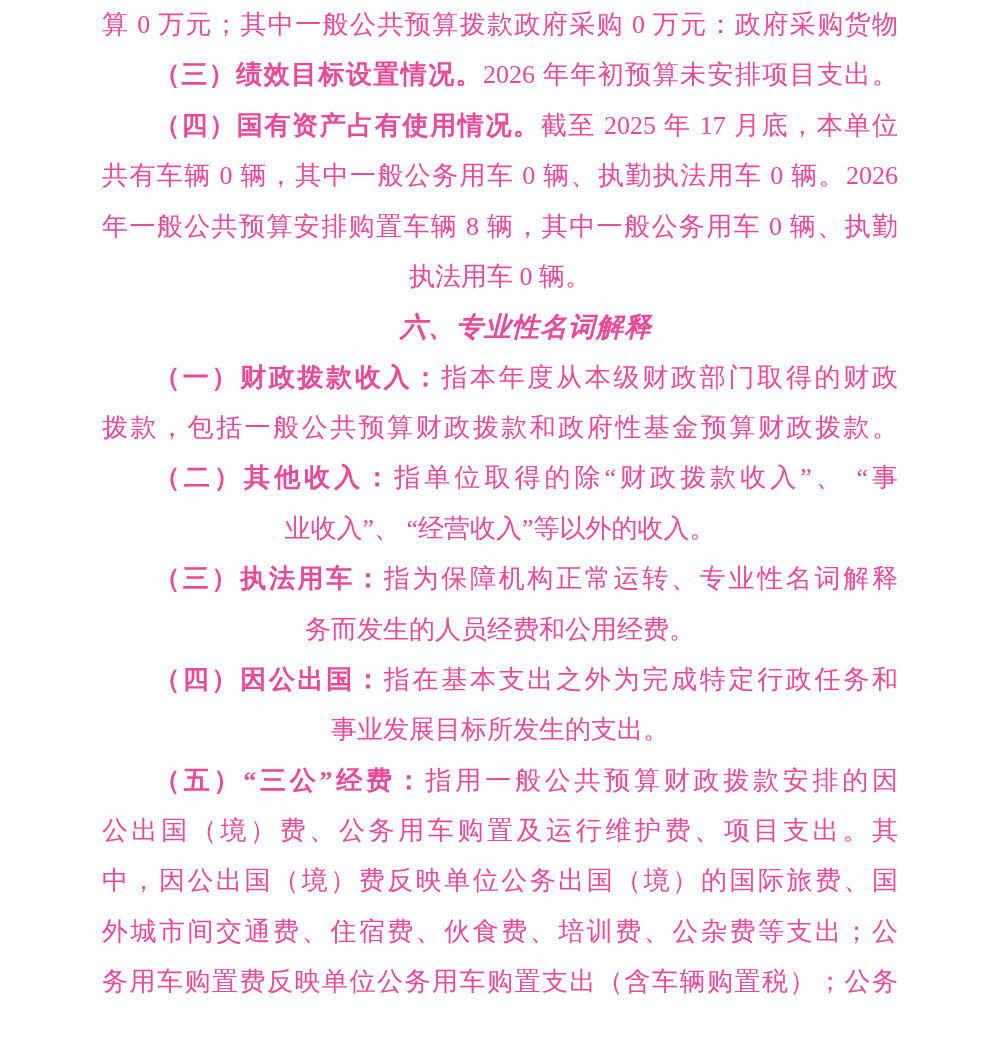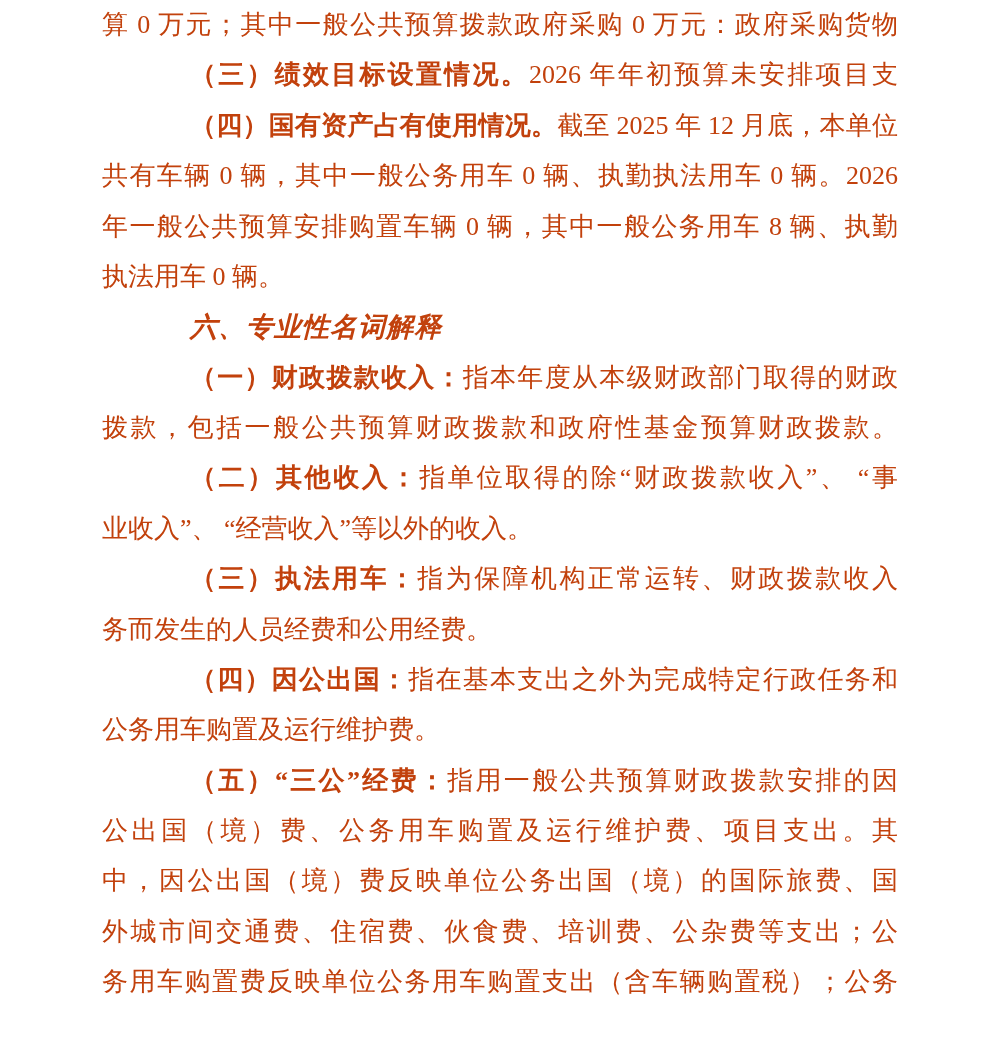--- a/index.html
+++ b/index.html
@@ -5,78 +5,78 @@
   html, body {
     margin: 0;
     padding: 0;
     background: #ffffff;
   }
   .page {
     position: relative;
     width: 1000px;
     height: 1058px;
     background: #ffffff;
-    color: #c2410c;
+    color: #ec4899;
     overflow: hidden;
     font-family: "Liberation Serif", "DejaVu Serif", serif;
     font-size: 26px;
   }
   .doc {
     padding: 0 102px 0 102px;
   }
   .line {
     height: 50.38px;
     line-height: 50.38px;
     white-space: pre-wrap;
     overflow: hidden;
+    text-align: center;
   }
   .line.fill {
     text-align: justify;
     text-align-last: justify;
   }
   .line.indent {
     padding-left: 52px;
   }
   .line.heading {
     font-family: "Liberation Sans", "DejaVu Sans", sans-serif;
     font-size: 27px;
     font-weight: 700;
     letter-spacing: 1px;
     font-style: italic;
   }
   .lead {
     font-weight: 700;
-    margin-left: 36px;
   }
   .seg {
     font-weight: 400;
   }
   .line.heading .lead {
     font-weight: 700;
   }
 </style>
 </head>
 <body>
 
 <div class="page">
   <div class="doc">
       <div class="line fill"><span class="seg">算 0 万元；其中一般公共预算拨款政府采购 0 万元：政府采购货物</span></div>
       <div class="line fill indent"><span class="lead">（三）绩效目标设置情况。</span><span class="seg">2026 年年初预算未安排项目支出。</span></div>
-      <div class="line fill indent"><span class="lead">（四）国有资产占有使用情况。</span><span class="seg">截至 2025 年 12 月底，本单位</span></div>
+      <div class="line fill indent"><span class="lead">（四）国有资产占有使用情况。</span><span class="seg">截至 2025 年 17 月底，本单位</span></div>
       <div class="line fill"><span class="seg">共有车辆 0 辆，其中一般公务用车 0 辆、执勤执法用车 0 辆。2026</span></div>
-      <div class="line fill"><span class="seg">年一般公共预算安排购置车辆 0 辆，其中一般公务用车 8 辆、执勤</span></div>
+      <div class="line fill"><span class="seg">年一般公共预算安排购置车辆 8 辆，其中一般公务用车 0 辆、执勤</span></div>
       <div class="line"><span class="seg">执法用车 0 辆。</span></div>
       <div class="line indent heading"><span class="lead">六、专业性名词解释</span></div>
       <div class="line fill indent"><span class="lead">（一）财政拨款收入：</span><span class="seg">指本年度从本级财政部门取得的财政</span></div>
       <div class="line fill"><span class="seg">拨款，包括一般公共预算财政拨款和政府性基金预算财政拨款。</span></div>
       <div class="line fill indent"><span class="lead">（二）其他收入：</span><span class="seg">指单位取得的除“财政拨款收入”、 “事</span></div>
       <div class="line"><span class="seg">业收入”、 “经营收入”等以外的收入。</span></div>
-      <div class="line fill indent"><span class="lead">（三）执法用车：</span><span class="seg">指为保障机构正常运转、财政拨款收入</span></div>
+      <div class="line fill indent"><span class="lead">（三）执法用车：</span><span class="seg">指为保障机构正常运转、专业性名词解释</span></div>
       <div class="line"><span class="seg">务而发生的人员经费和公用经费。</span></div>
       <div class="line fill indent"><span class="lead">（四）因公出国：</span><span class="seg">指在基本支出之外为完成特定行政任务和</span></div>
-      <div class="line"><span class="seg">公务用车购置及运行维护费。</span></div>
+      <div class="line"><span class="seg">事业发展目标所发生的支出。</span></div>
       <div class="line fill indent"><span class="lead">（五）“三公”经费：</span><span class="seg">指用一般公共预算财政拨款安排的因</span></div>
       <div class="line fill"><span class="seg">公出国（境）费、公务用车购置及运行维护费、项目支出。其</span></div>
       <div class="line fill"><span class="seg">中，因公出国（境）费反映单位公务出国（境）的国际旅费、国</span></div>
       <div class="line fill"><span class="seg">外城市间交通费、住宿费、伙食费、培训费、公杂费等支出；公</span></div>
       <div class="line fill"><span class="seg">务用车购置费反映单位公务用车购置支出（含车辆购置税）；公务</span></div>
     </div>
 </div>
 
 </body></html>

